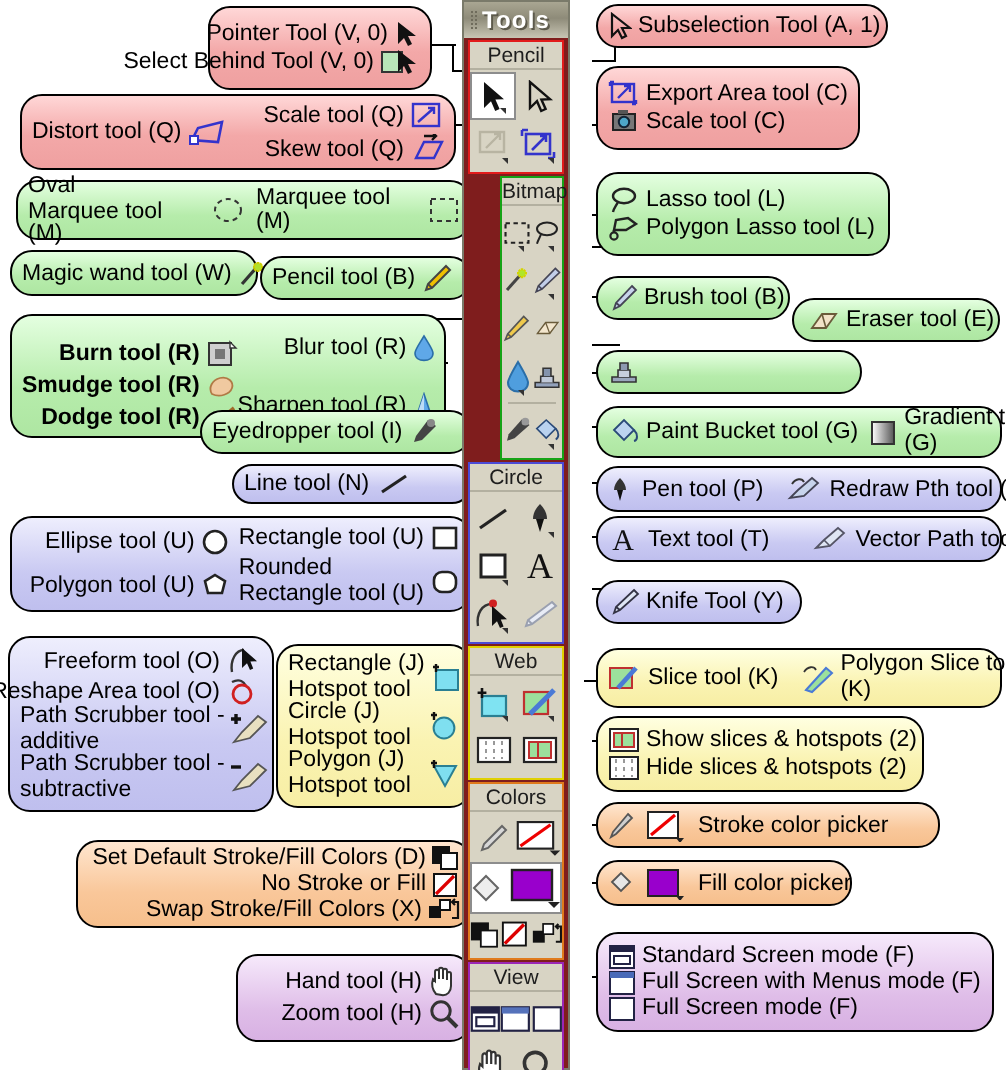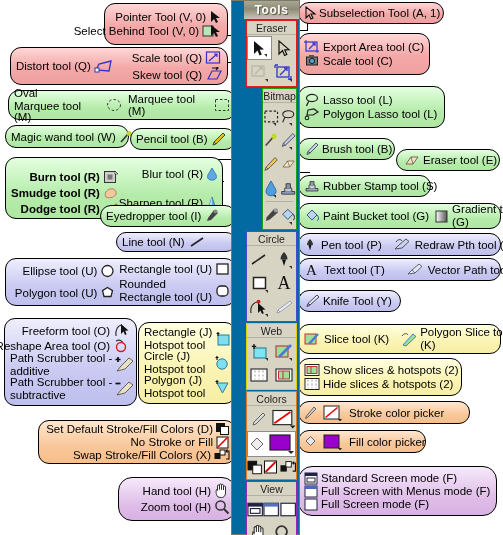--- a/index.html
+++ b/index.html
@@ -32,31 +32,31 @@
   .bubble .row.left{justify-content:flex-start;}
   .bubble .txt{font-size:11.5px;}
   .col{display:flex;flex-direction:column;justify-content:center;gap:2px;}
 
   
   .pink   {background:linear-gradient(180deg,#ffd7d7 0%,#f3a8a8 55%,#efa0a0 100%);}
   .green  {background:linear-gradient(180deg,#e4ffe0 0%,#b6ecab 60%,#aee6a2 100%);}
   .violet {background:linear-gradient(180deg,#eeeefd 0%,#c9c9f2 60%,#bfbfee 100%);}
   .yellow {background:linear-gradient(180deg,#ffffe0 0%,#faf3b2 60%,#f7eea4 100%);}
   .orange {background:linear-gradient(180deg,#ffe6cf 0%,#f9c79a 60%,#f6bf8c 100%);}
-  .purple {background:linear-gradient(180deg,#f6e9fb 0%,#dfbde8 65%,#d8b1e3 100%);border-radius:14px;}
+  .purple {background:linear-gradient(180deg,#f6e9fb 0%,#dfbde8 65%,#d8b1e3 100%);}
 
   
   .ln{position:absolute;background:#000;z-index:5;}
   .lnh{height:1.4px;}
   .lnv{width:1.4px;}
 
   
   #panel{
-    position:absolute;left:231px;top:0;width:69px;height:535px;
-    background:#0369a1;border:1px solid #7a7a6a;box-sizing:border-box;z-index:30;padding-left:12px;
+    position:absolute;left:231px;top:0;width:54px;height:535px;
+    background:#7f1d1d;border:1px solid #7a7a6a;box-sizing:border-box;z-index:30;
   }
   #titlebar{
     height:18px;width:100%;
     background:linear-gradient(180deg,#a9a692 0%,#8e8b79 45%,#c8c5b4 100%);
     display:flex;align-items:center;justify-content:center;
     box-sizing:border-box;
   }
   #titlebar .grip{position:absolute;left:3px;top:4px;width:4px;height:10px;
     background:
       radial-gradient(circle,#6f6c5c 40%,transparent 42%) 0 0/2px 2px repeat;}
@@ -141,21 +141,21 @@
   <div class="ln lnh" style="left:222px;top:340px;width:14px;"></div>
   <div class="ln lnh" style="left:296px;top:370px;width:10px;"></div>
 
   <div class="ln lnh" style="left:296px;top:412px;width:10px;"></div>
   <div class="ln lnh" style="left:296px;top:441px;width:10px;"></div>
   <div class="ln lnh" style="left:222px;top:440px;width:14px;"></div>
 
   <div class="ln lnh" style="left:296px;top:488px;width:10px;"></div>
   <div class="ln lnh" style="left:222px;top:514px;width:14px;"></div>
 
-  <div class="bubble pink" style="left:104px;top:3px;width:124px;height:42px;">
+  <div class="bubble pink" style="left:104px;top:3px;width:112px;height:42px;">
     <div class="row right">
       <span class="txt">Pointer Tool (V, 0)</span>
       <span class="ic">
         <svg width="13" height="14" viewBox="0 0 13 14">
             <path d="M2 1 L2 12 L5 9 L7 13 L9 12 L7 8 L11 8 Z" fill="#111"></path>
           </svg>
       </span>
     </div>
     <div class="row right">
       <span class="txt">Select Behind Tool (V, 0)</span>
@@ -585,21 +585,20 @@
 
   <div class="bubble green" style="left:298px;top:175px;width:133px;height:22px;">
     <div class="row left">
       <span class="ic">
         <svg width="16" height="14" viewBox="0 0 16 14">
             <path d="M2 12 L14 12 L14 9.5 L2 9.5 Z" fill="#9aa7bd" stroke="#333" stroke-width=".8"></path>
             <path d="M5 9.5 L5 6 L11 6 L11 9.5" fill="#c7cfdd" stroke="#333" stroke-width=".8"></path>
             <path d="M6 6 L6 2.5 L10 2.5 L10 6" fill="#8d9ab0" stroke="#333" stroke-width=".8"></path>
           </svg>
       </span>
-      <span class="txt">Rubber Stamp tool (S)</span>
     </div>
   </div>
 
   <div class="bubble green" style="left:298px;top:203px;width:203px;height:26px;">
     <div class="row left">
       <span class="ic">
         <svg width="16" height="14" viewBox="0 0 16 14">
             <path d="M3 6 L8 1 L13 6 L8 11 Z" fill="#bcd4ef" stroke="#2a4a78" stroke-width=".9"></path>
             <path d="M13 6 C15 8 15 11 13 11.5" fill="none" stroke="#2a4a78" stroke-width="1"></path>
           </svg>
@@ -782,21 +781,21 @@
   </div>
 
   <div id="panel">
 
     <div id="titlebar">
       <span class="grip"></span>
       <span class="ttl">Tools</span>
     </div>
 
     <div class="group g-select">
-      <div class="gname">Eraser</div>
+      <div class="gname">Pencil</div>
       <div class="grid">
         <div class="cell sel">
           <svg width="16" height="17" viewBox="0 0 16 17">
               <path d="M3 1 L3 14 L6.5 10.6 L8.6 15.5 L10.8 14.5 L8.7 9.8 L13 9.6 Z" fill="#111"></path>
             </svg>
           <span class="arrow"></span>
         </div>
         <div class="cell">
           <svg width="16" height="17" viewBox="0 0 16 17">
               <path d="M3 1 L3 14 L6.5 10.6 L8.6 15.5 L10.8 14.5 L8.7 9.8 L13 9.6 Z" fill="none" stroke="#111" stroke-width="1.2"></path>

